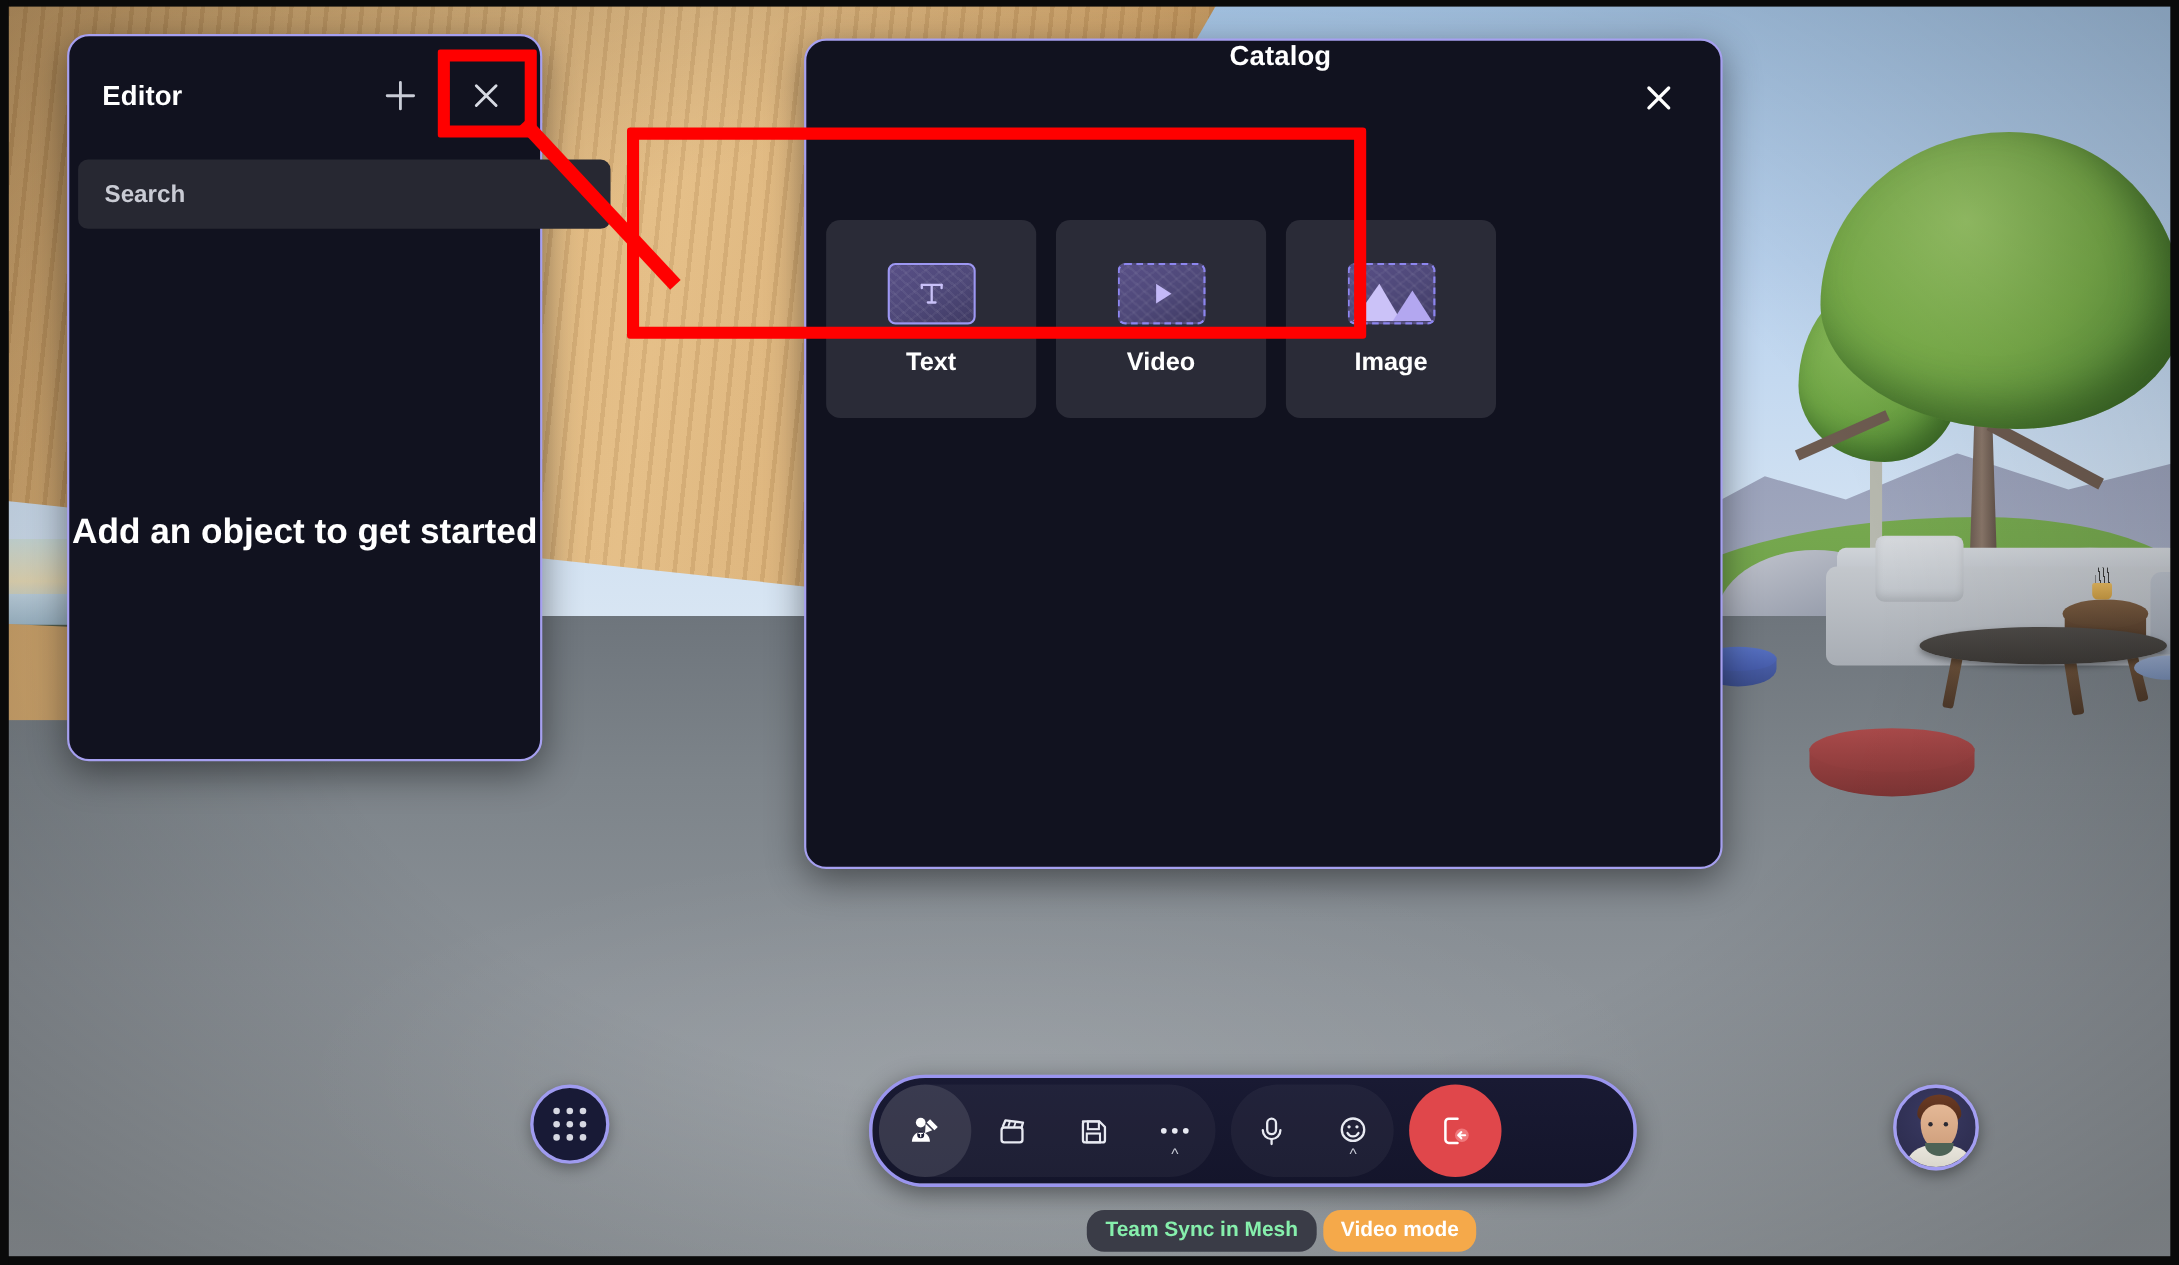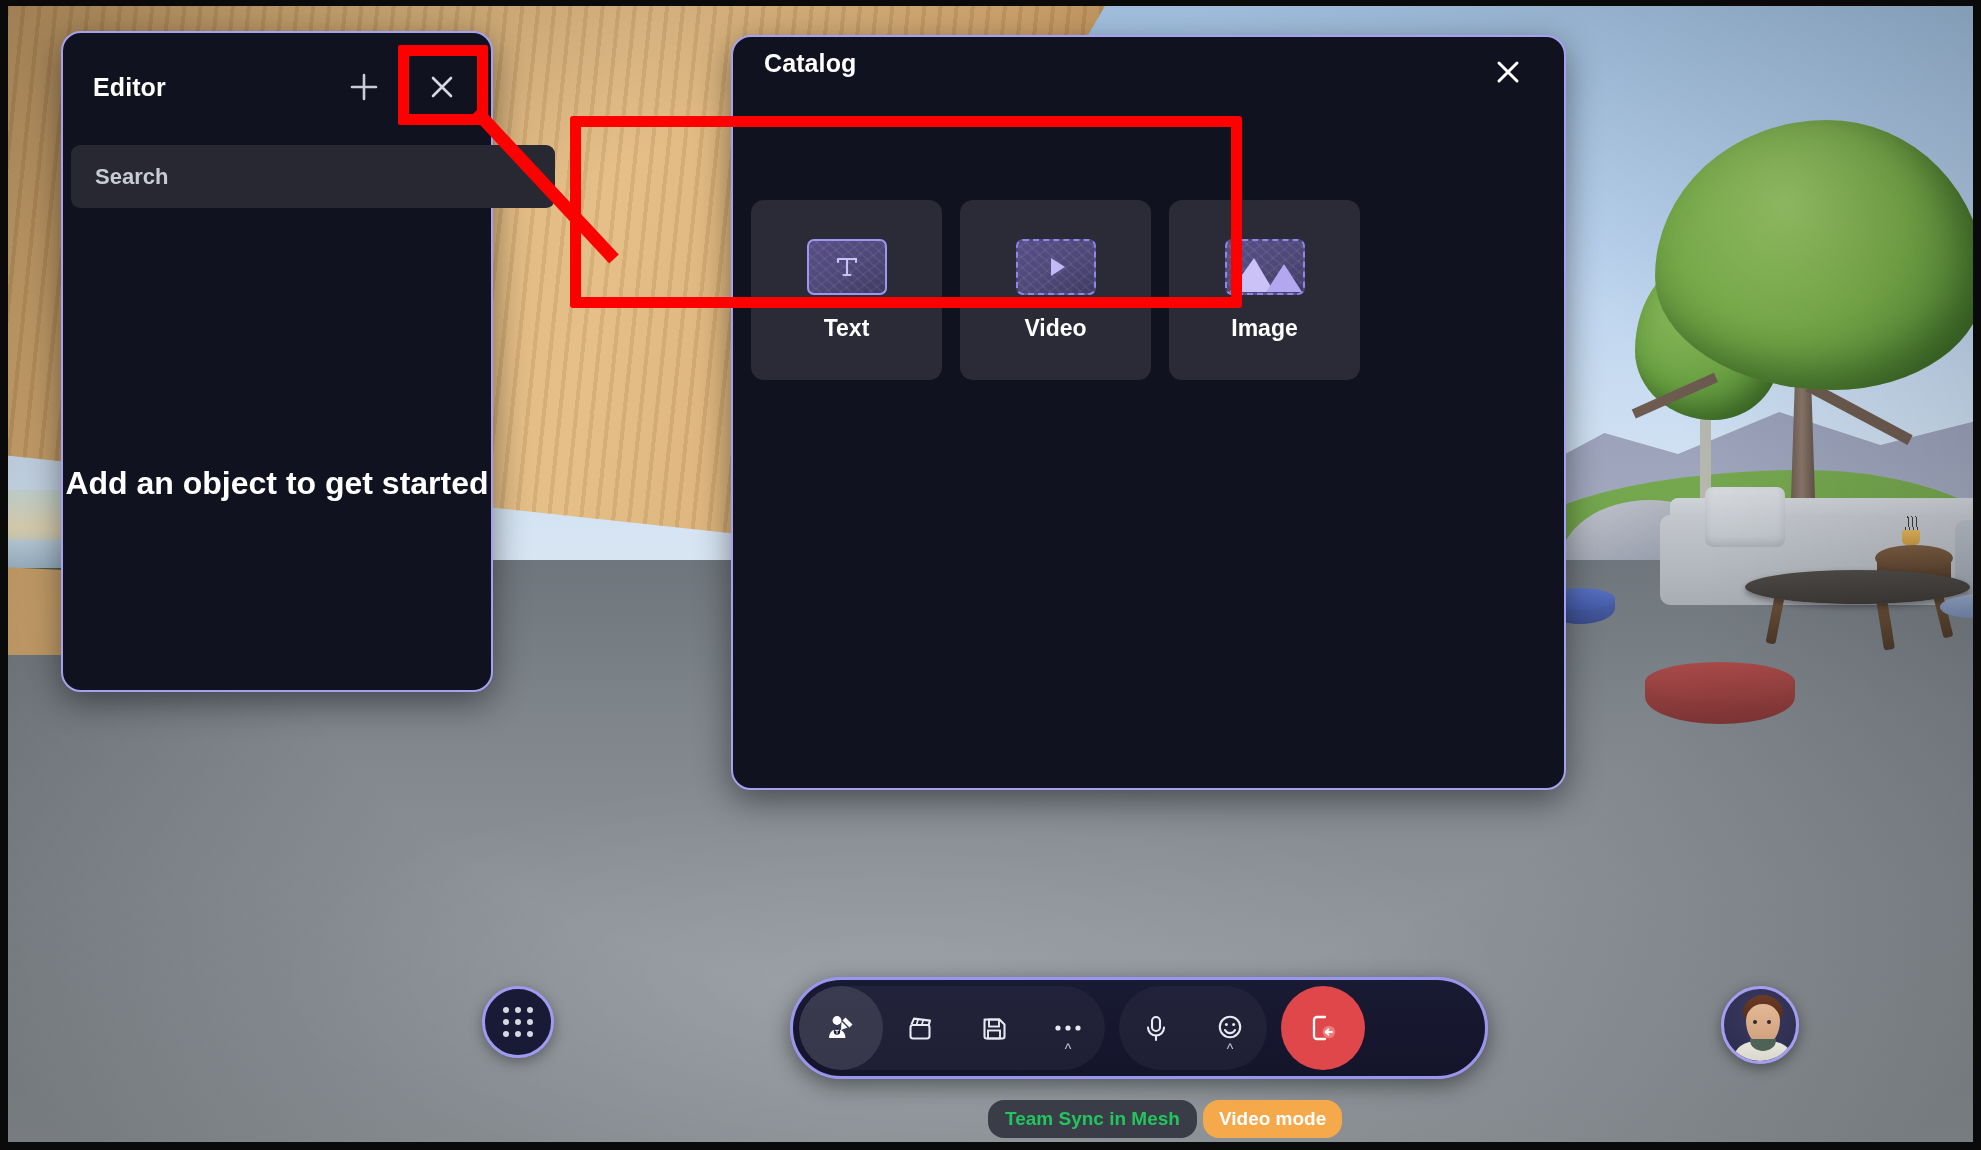--- a/index.html
+++ b/index.html
@@ -294,22 +294,22 @@
     font-size: 32px;
     font-weight: 700;
   }
 
   
   #catalog-panel {
     left: 731px; top: 35px;
     width: 835px; height: 755px;
   }
   #catalog-header {
-    position: absolute; left: 0; top: 12px; right: 0; height: 103px;
-    display: flex; 
+    position: absolute; left: 0; top: 0; right: 0; height: 103px;
+    display: flex; align-items: center; flex-direction: column;
   }
   #catalog-title { margin-left: 31px; }
   #catalog-close-wrap { margin-left: auto; margin-right: 33px; }
 
   #catalog-grid {
     position: absolute; left: 18px; top: 163px;
     width: 800px;
     display: flex;
     gap: 18px;
   }
@@ -429,21 +429,21 @@
     color: #ffffff;
     cursor: pointer;
   }
 
   #status-bar {
     position: absolute; left: 988px; top: 1100px;
     display: flex; align-items: center; gap: 6px;
   }
   #meeting-name-pill {
     background: #3a3c47;
-    color: #22c55e;
+    color: #86efac;
     font-size: 19px;
     font-weight: 700;
     padding: 8px 17px;
     border-radius: 16px;
   }
   #edit-mode-pill {
     background: #f5a94a;
     color: #ffffff;
     font-size: 19px;
     font-weight: 700;

